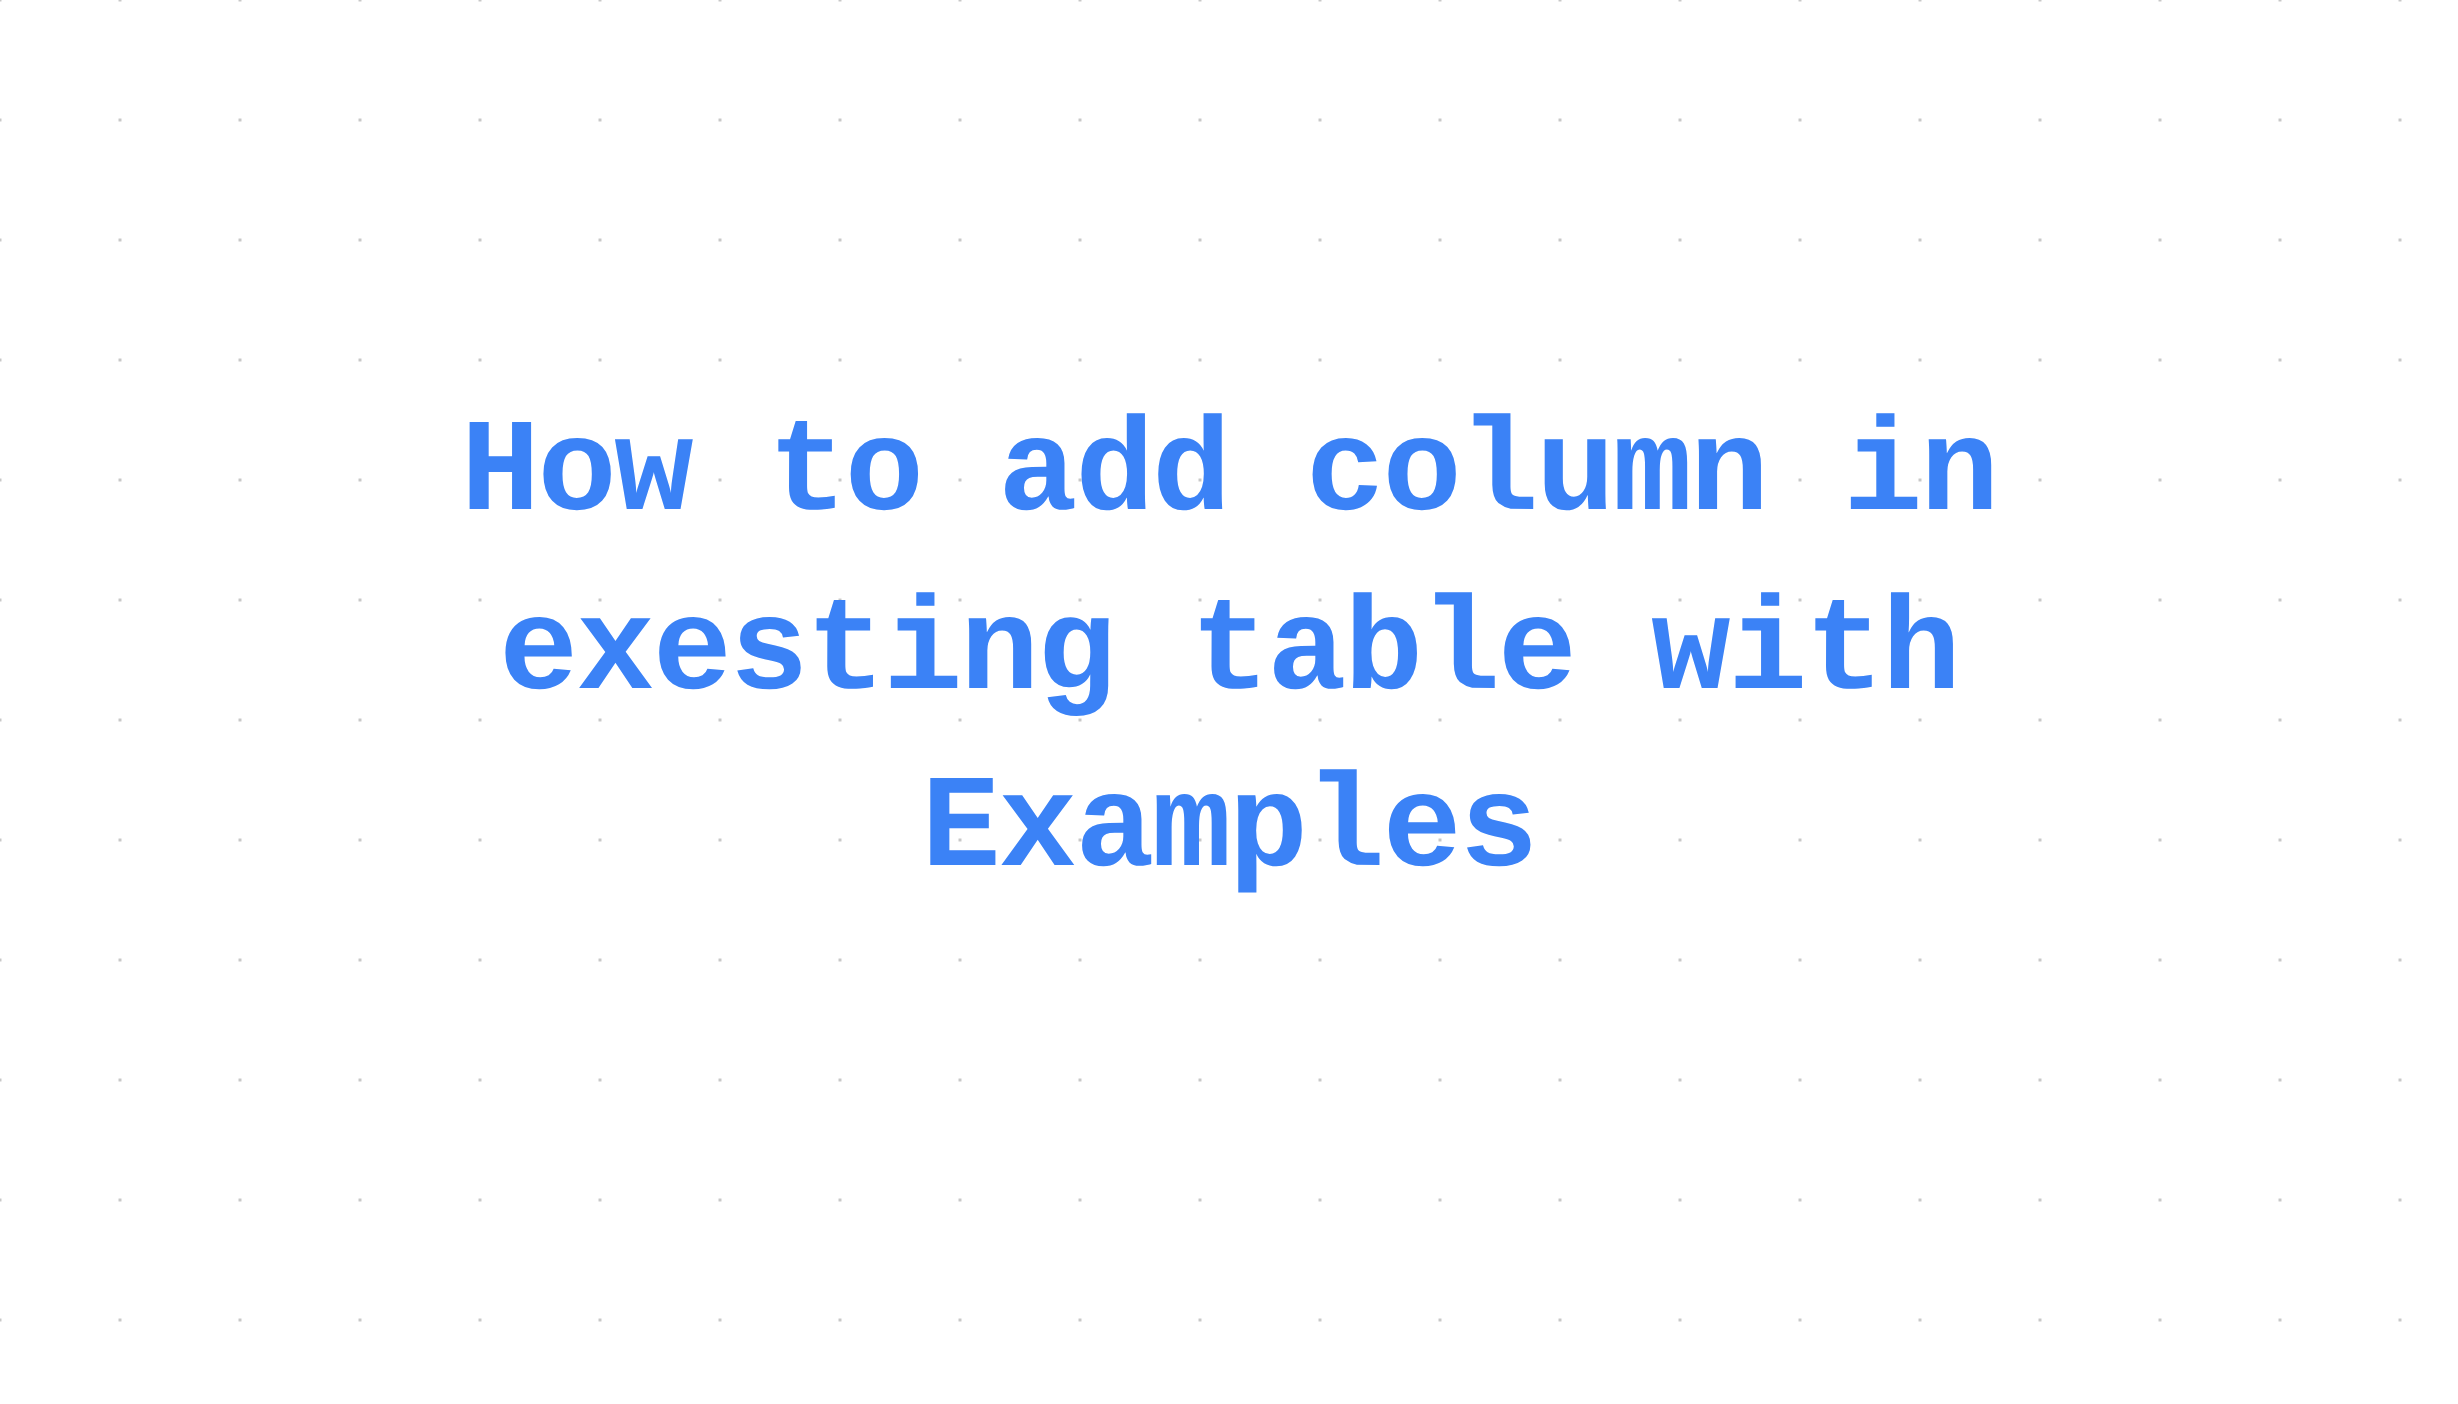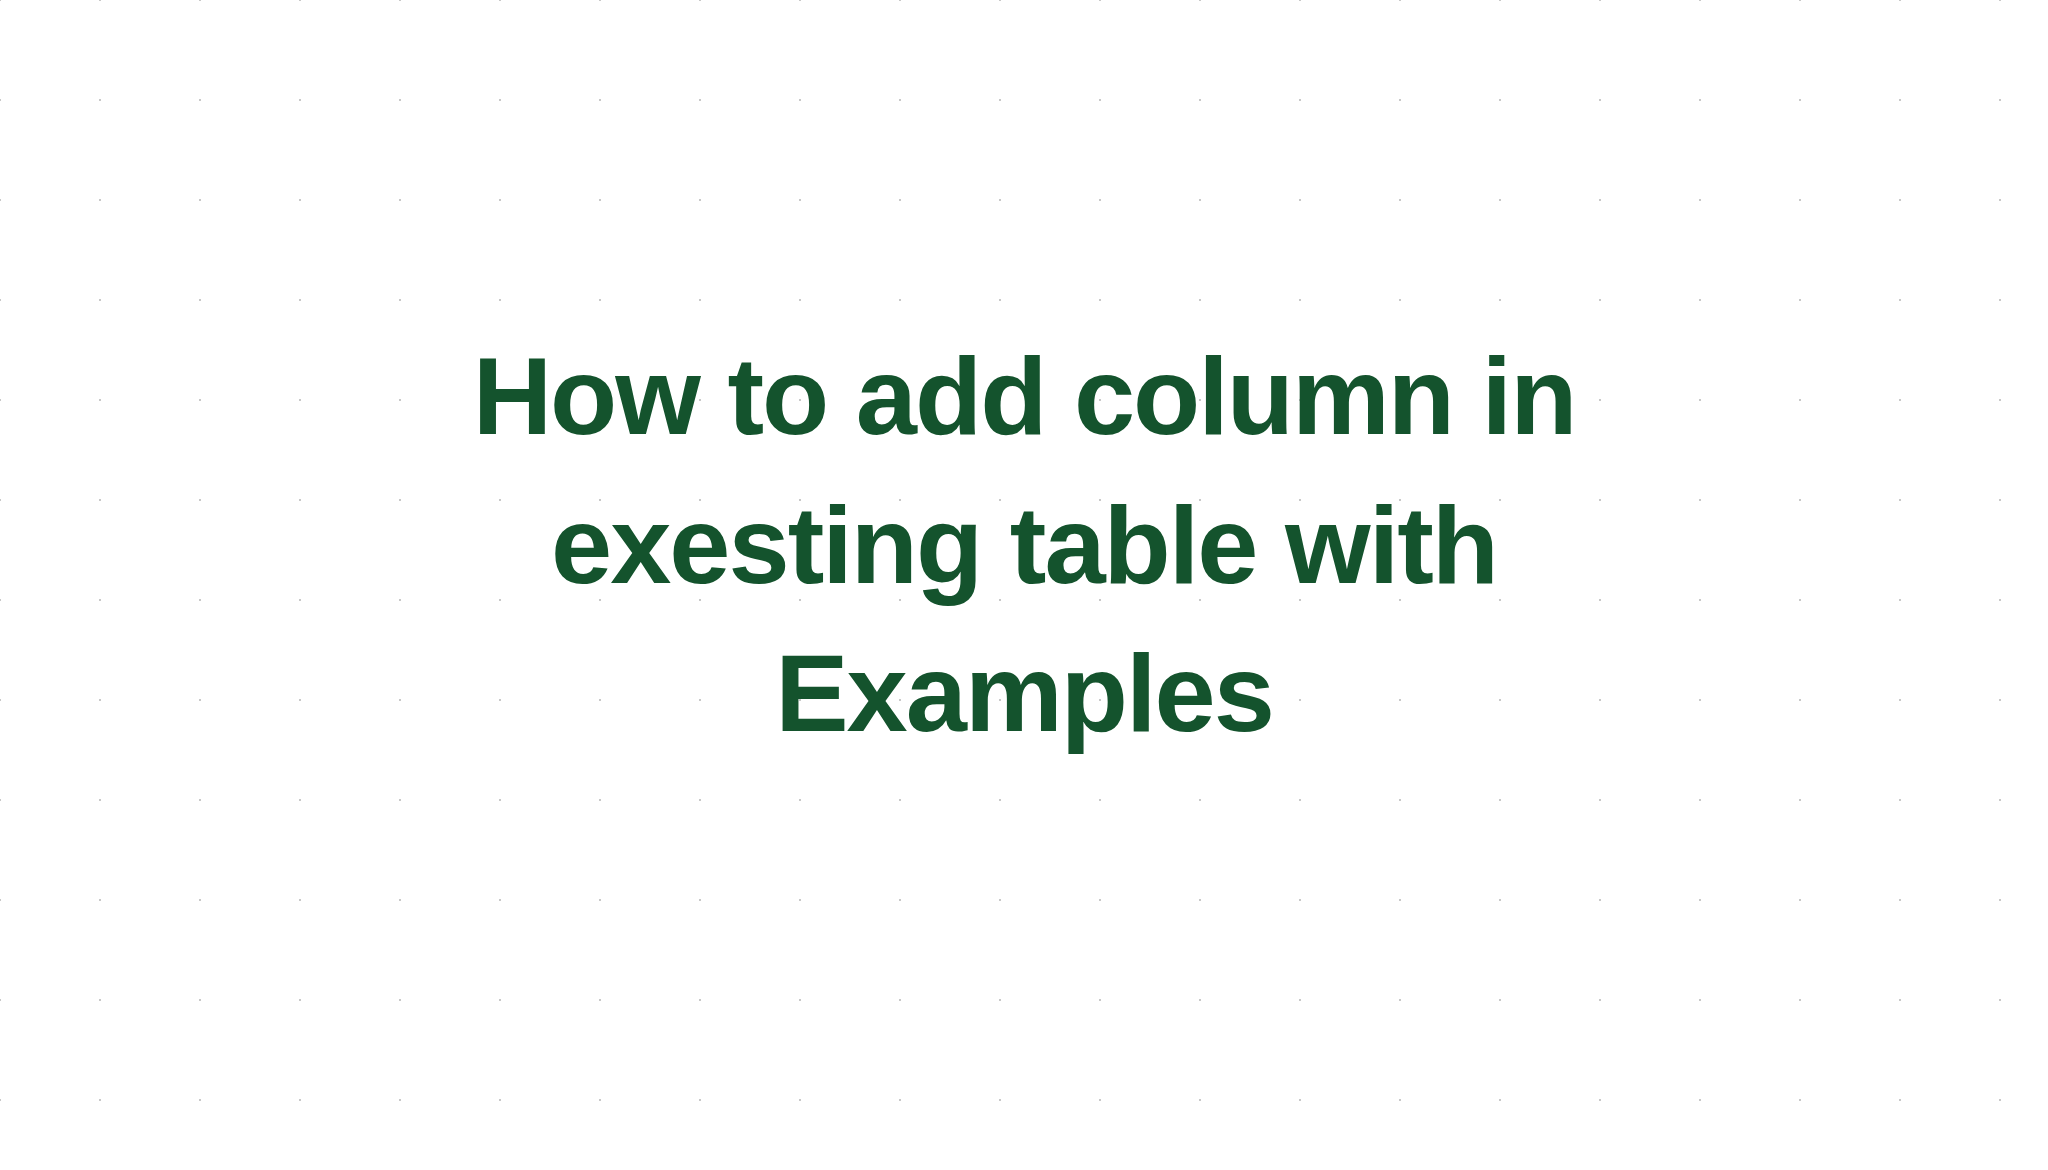--- a/index.html
+++ b/index.html
@@ -16,24 +16,25 @@
       background-position: 50px 50px;
       display: flex;
       align-items: center;
       justify-content: center;
       font-family: -apple-system, BlinkMacSystemFont, "Segoe UI", Helvetica, Arial, sans-serif;
       overflow: hidden;
     }
     .title {
       font-size: 110px;
       font-weight: 800;
-      color: #14532d;
+      color: #3b82f6;
       text-align: center;
       line-height: 1.35;
       max-width: 1300px;
       letter-spacing: -2px;
       margin-top: -80px;
+      font-family: Liberation Mono, monospace;
     }
   </style>
 </head>
 <body>
 
 <h1 class="title">How to add column in exesting table with Examples</h1>
 
 </body></html>

